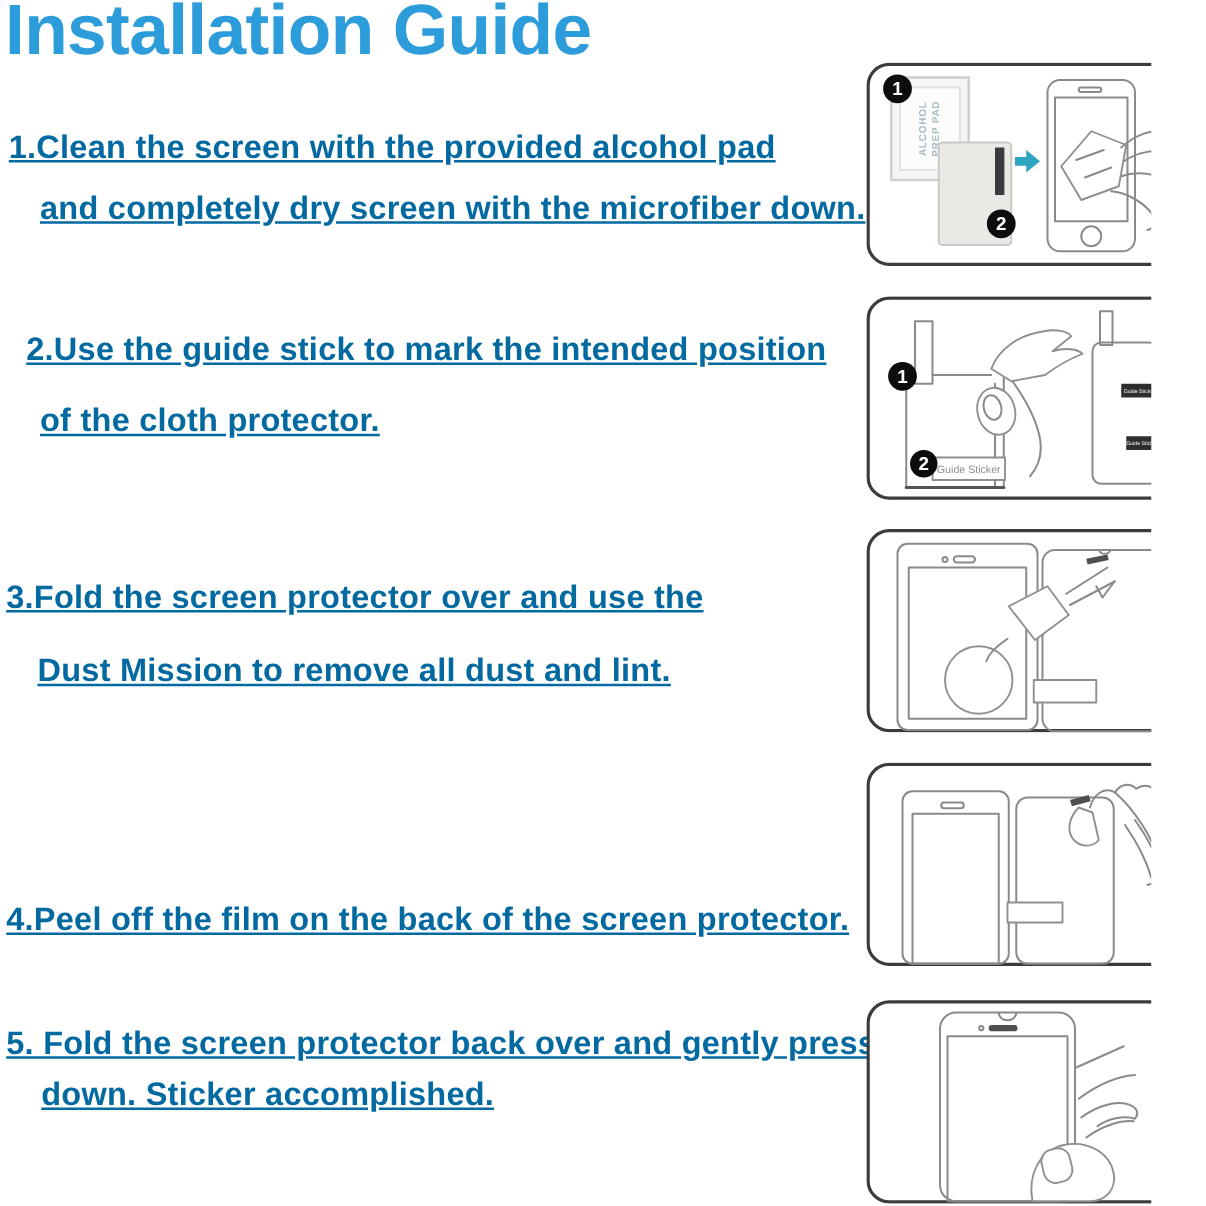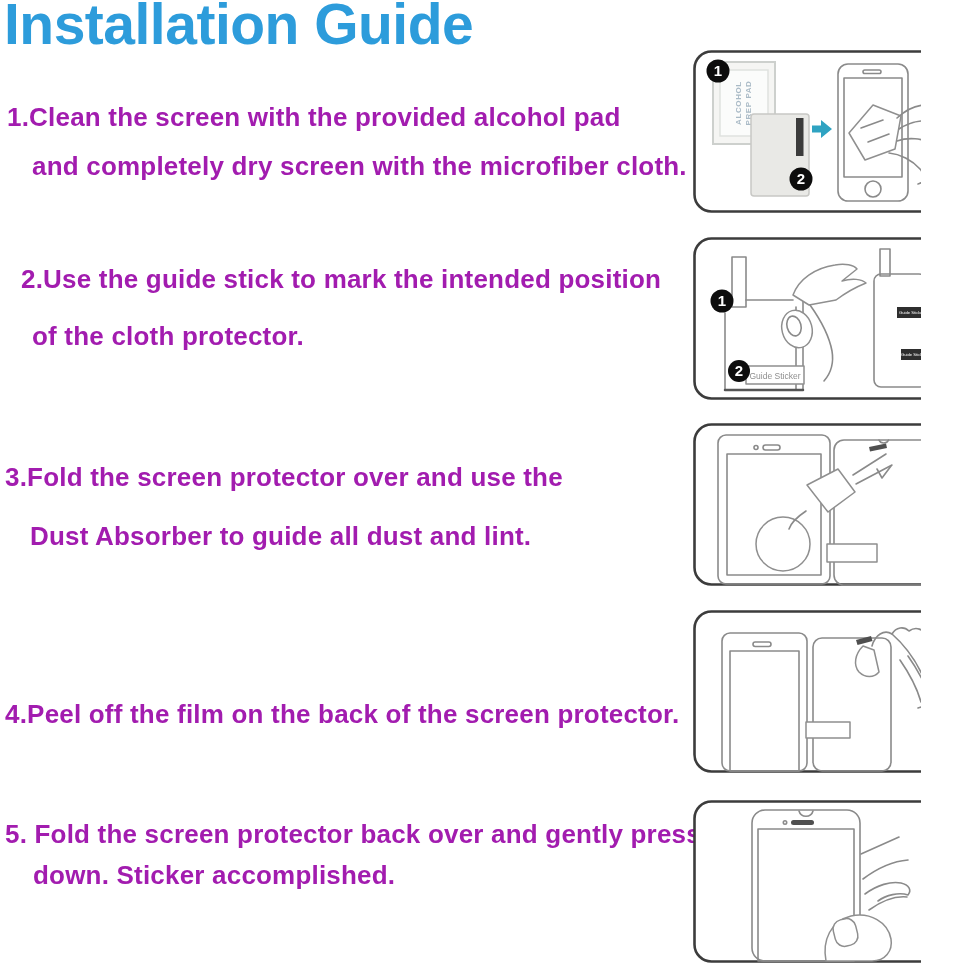--- a/index.html
+++ b/index.html
@@ -5,22 +5,23 @@
   html,body{margin:0;padding:0;background:#fff;}
   .sheet{
     position:relative;width:921px;height:965px;background:#fff;overflow:hidden;
     font-family:"Liberation Sans", sans-serif;
   }
   .title{
     position:absolute;top:-9px;left:4px;margin:0;
     font-size:57px;font-weight:700;letter-spacing:-0.5px;color:#2d9cdb;white-space:nowrap;
   }
   .step-line{
-    position:absolute;font-size:26px;font-weight:700;color:#a21caf;white-space:nowrap;
+    position:absolute;font-size:26px;font-weight:700;color:#0369a1;white-space:nowrap;
     letter-spacing:0.2px;
+    text-decoration:underline;
   }
   .panel{position:absolute;left:693px;width:267px;height:163px;}
   
   .frame{fill:#fff;stroke:#3c3c3c;stroke-width:2.6;}
   .sk{fill:none;stroke:#8a8a8a;stroke-width:1.6;stroke-linecap:round;stroke-linejoin:round;}
   .skf{fill:#fff;stroke:#8f8f8f;stroke-width:1.5;stroke-linecap:round;stroke-linejoin:round;}
   .badge{fill:#0d0d0d;}
   .badge-num{fill:#fff;font:700 15px "Liberation Sans",sans-serif;text-anchor:middle;}
   .pad-label{fill:#a9bac6;font:700 8px "Liberation Sans",sans-serif;text-anchor:middle;letter-spacing:.6px;}
   .sticker-label{fill:#8f8f8f;font:400 8.5px "Liberation Sans",sans-serif;text-anchor:middle;}
@@ -28,32 +29,32 @@
 </style>
 </head>
 <body>
 
 <div class="sheet">
 
   <h1 class="title">Installation Guide</h1>
 
   <div>
     <div class="step-line" style="top:102px;left:7px">1.Clean the screen with the provided alcohol pad</div>
-    <div class="step-line" style="top:151px;left:32px">and completely dry screen with the microfiber cloth.</div>
+    <div class="step-line" style="top:151px;left:32px">and completely dry screen with the microfiber down.</div>
   </div>
   <div>
     <div class="step-line" style="top:264px;left:21px">2.Use the guide stick to mark the intended position</div>
     <div class="step-line" style="top:321px;left:32px">of the cloth protector.</div>
   </div>
   <div>
     <div class="step-line" style="top:462px;left:5px">3.Fold the screen protector over and use the</div>
-    <div class="step-line" style="top:521px;left:30px">Dust Absorber to guide all dust and lint.</div>
-  </div>
-  <div>
-    <div class="step-line" style="top:699px;left:5px">4.Peel off the film on the back of the screen protector.</div>
+    <div class="step-line" style="top:521px;left:30px">Dust Mission to remove all dust and lint.</div>
+  </div>
+  <div>
+    <div class="step-line" style="top:720px;left:5px">4.Peel off the film on the back of the screen protector.</div>
   </div>
   <div>
     <div class="step-line" style="top:819px;left:5px">5. Fold the screen protector back over and gently press</div>
     <div class="step-line" style="top:860px;left:33px">down. Sticker accomplished.</div>
   </div>
 
   <svg class="panel" style="top:50px" viewBox="0 0 267 163">
     <rect class="frame" x="1.5" y="1.5" width="264" height="160" rx="17"></rect>
     <g>
       <rect x="20" y="12" width="62" height="82" fill="#f5f5f3" stroke="#cdd0cd" stroke-width="2"></rect>

